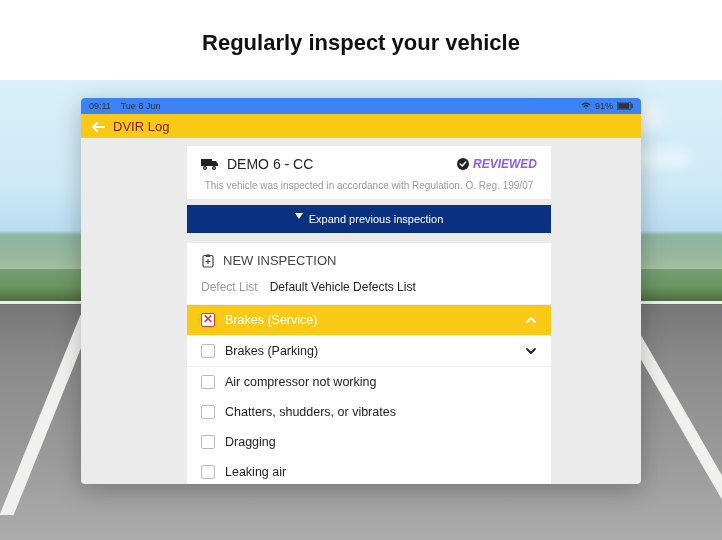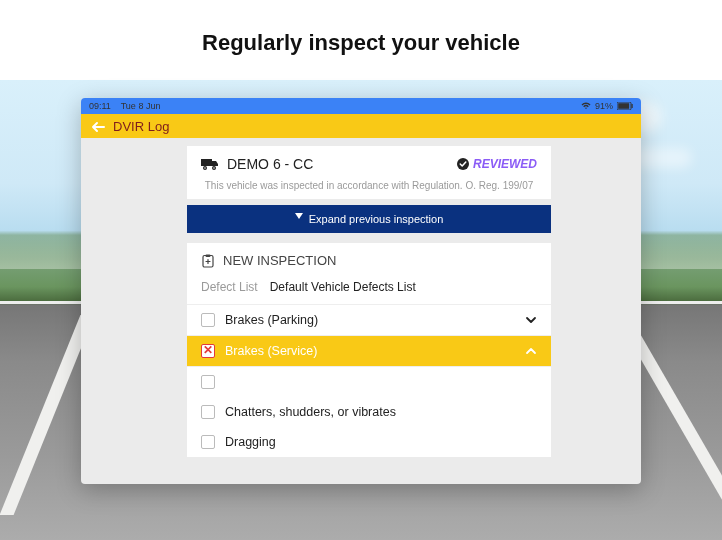--- a/index.html
+++ b/index.html
@@ -269,53 +269,58 @@
                 <path d="M7 5.5 V9.5 M5 7.5 H9" stroke="#444" stroke-width="1.2" stroke-linecap="round"></path>
               </svg>
           </span>
           <span>NEW INSPECTION</span>
         </div>
         <div class="defect-row">
           <span class="lbl">Defect List</span>
           <span>Default Vehicle Defects List</span>
         </div>
 
+        <div class="item-row expanded">
+          <div class="item-left">
+            <span class="cb checked"></span>
+            <span class="item-text">Brakes (Service)</span>
+          </div>
+          <span class="chev">
+            <svg width="12" height="12" viewBox="0 0 12 12">
+                <path d="M2 8 L6 4 L10 8" stroke="#fff" stroke-width="1.8" fill="none" stroke-linecap="round" stroke-linejoin="round"></path>
+              </svg>
+          </span>
+        </div>
+
         <div class="item-row">
           <div class="item-left">
             <span class="cb"></span>
             <span class="item-text">Brakes (Parking)</span>
           </div>
           <span class="chev">
             <svg width="12" height="12" viewBox="0 0 12 12">
                 <path d="M2 4 L6 8 L10 4" stroke="#222" stroke-width="1.8" fill="none" stroke-linecap="round" stroke-linejoin="round"></path>
               </svg>
           </span>
         </div>
 
-        <div class="item-row expanded">
-          <div class="item-left">
-            <span class="cb checked"></span>
-            <span class="item-text">Brakes (Service)</span>
-          </div>
-          <span class="chev">
-            <svg width="12" height="12" viewBox="0 0 12 12">
-                <path d="M2 8 L6 4 L10 8" stroke="#fff" stroke-width="1.8" fill="none" stroke-linecap="round" stroke-linejoin="round"></path>
-              </svg>
-          </span>
-        </div>
-
         <div class="sub-item">
           <span class="cb"></span>
+          <span>Air compressor not working</span>
         </div>
         <div class="sub-item">
           <span class="cb"></span>
           <span>Chatters, shudders, or vibrates</span>
         </div>
         <div class="sub-item">
           <span class="cb"></span>
           <span>Dragging</span>
         </div>
+        <div class="sub-item">
+          <span class="cb"></span>
+          <span>Leaking air</span>
+        </div>
 
       </div>
 
     </div>
   </div>
 </div>
 
 </body></html>

